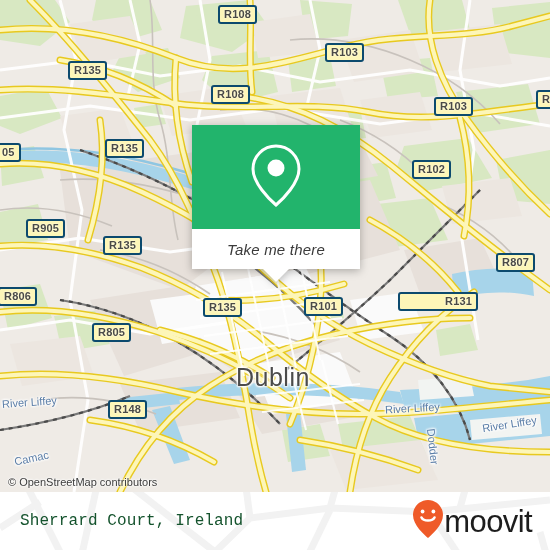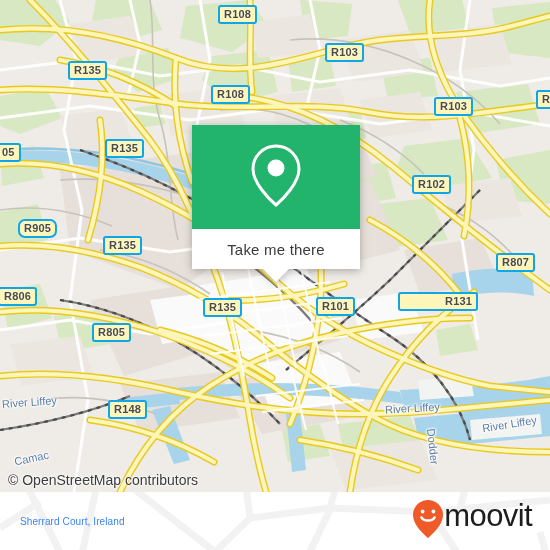--- a/index.html
+++ b/index.html
@@ -14,21 +14,21 @@
   #map{
     position:absolute;left:0;top:0;width:550px;height:492px;
     background:#efebe6;overflow:hidden;
   }
   .layer{position:absolute;left:0;top:0;width:550px;height:492px;}
 
   
   .shield{
     position:absolute;
     background:#ffffff;
-    border:2px solid #0ea5e9;
+    border:2px solid #0c4a6e;
     border-radius:3px;
     color:#4a4a46;
     font-size:11px;
     font-weight:700;
     letter-spacing:.2px;
     padding:1px 4px 2px 4px;
     line-height:12px;
     white-space:nowrap;
     box-sizing:border-box;
     text-shadow:0 0 2px #fff;
@@ -41,31 +41,32 @@
   }
   .waterlbl{
     position:absolute;white-space:nowrap;
     color:#5b7ea8;font-size:11px;
     text-shadow:1px 1px 2px #fff, -1px -1px 2px #fff, 1px -1px 2px #fff, -1px 1px 2px #fff;
   }
 
   
   #attrib{
     position:absolute;left:8px;bottom:4px;
-    font-size:14px;color:#3c3c3c;
+    font-size:11px;color:#3c3c3c;
     text-shadow:0 0 3px #fff,0 0 3px #fff,0 0 2px #fff;
     white-space:nowrap;
     z-index:40;
   }
 
   
   #popup{
     position:absolute;left:192px;top:125px;width:168px;
     z-index:60;
     filter:drop-shadow(0 2px 4px rgba(0,0,0,.28));
+    font-style:italic;
   }
   #popup-top{
     height:104px;background:#22b46c;
     display:flex;align-items:center;justify-content:center;
   }
   #popup-bottom{
     height:40px;background:#ffffff;
     display:flex;align-items:center;justify-content:center;
     position:relative;
   }
@@ -81,25 +82,25 @@
   }
 
   
   #footer{
     position:absolute;left:0;top:492px;width:550px;height:58px;
     background:#ffffff;overflow:hidden;
   }
   #footer-watermark{position:absolute;left:0;top:-20px;width:550px;height:100px;opacity:1;}
   #footer-title{
     position:absolute;left:20px;top:50%;transform:translateY(-50%);
-    font-size:10px;color:#3b82f6;letter-spacing:.1px;white-space:nowrap;
+    font-size:16px;color:#14532d;letter-spacing:.1px;white-space:nowrap;font-family:Liberation Mono, monospace;
   }
   #brand{
     position:absolute;right:18px;top:50%;transform:translateY(-50%);
-    display:flex;align-items:flex-start;gap:1px;
+    display:flex;align-items:center;gap:1px;
   }
   #brand-word{
     font-size:31px;color:#1d1d1d;font-weight:400;letter-spacing:-.6px;
     line-height:31px;
   }
 </style>
 </head>
 <body>
 
 <div id="root">
@@ -297,38 +298,39 @@
 
     <div class="layer">
       <div class="shield yellowfill" style="left:218px;top:5px;">R108</div>
       <div class="shield yellowfill" style="left:325px;top:43px;">R103</div>
       <div class="shield yellowfill" style="left:68px;top:61px;">R135</div>
       <div class="shield yellowfill" style="left:211px;top:85px;">R108</div>
       <div class="shield yellowfill" style="left:434px;top:97px;">R103</div>
       <div class="shield yellowfill" style="left:536px;top:90px;">R1</div>
       <div class="shield yellowfill" style="left:105px;top:139px;">R135</div>
       <div class="shield yellowfill" style="left:-4px;top:143px;">05</div>
-      <div class="shield yellowfill" style="left:412px;top:175px;">R102</div>
-      <div class="shield yellowfill" style="left:18px;top:219px;border-radius:7px;">R905</div>
+      <div class="shield yellowfill" style="left:412px;top:160px;">R102</div>
+      <div class="shield yellowfill" style="left:26px;top:219px;">R905</div>
       <div class="shield yellowfill" style="left:103px;top:236px;">R135</div>
       <div class="shield yellowfill" style="left:496px;top:253px;">R807</div>
       <div class="shield yellowfill" style="left:-2px;top:287px;">R806</div>
       <div class="shield yellowfill" style="left:203px;top:298px;">R135</div>
-      <div class="shield yellowfill" style="left:316px;top:297px;">R101</div>
+      <div class="shield yellowfill" style="left:304px;top:297px;">R101</div>
       <div class="shield yellowfill" style="left:398px;top:292px;padding-left:45px;">R131</div>
       <div class="shield yellowfill" style="left:92px;top:323px;">R805</div>
       <div class="shield yellowfill" style="left:108px;top:400px;text-align:center;">R148</div>
     </div>
 
     <div class="layer">
       <div class="waterlbl" style="left:2px;top:396px;transform:rotate(-4deg);">River Liffey</div>
       <div class="waterlbl" style="left:14px;top:452px;transform:rotate(-12deg);">Camac</div>
       <div class="waterlbl" style="left:385px;top:402px;transform:rotate(-3deg);">River Liffey</div>
       <div class="waterlbl" style="left:482px;top:418px;transform:rotate(-9deg);">River Liffey</div>
       <div class="waterlbl" style="left:437px;top:428px;transform:rotate(84deg);transform-origin:left top;">Dodder</div>
+      <div class="citylbl" style="left:236px;top:363px;">Dublin</div>
     </div>
 
     <div id="attrib">© OpenStreetMap contributors</div>
 
     <div id="popup">
       <div id="popup-top">
         <span>
           <svg width="54" height="66" viewBox="0 0 54 66" aria-hidden="true">
             <path d="M27,4 C14.3,4 4,14.3 4,27 C4,41 20,57 27,63 C34,57 50,41 50,27 C50,14.3 39.7,4 27,4 Z" fill="none" stroke="#ffffff" stroke-width="3"></path>
             <circle cx="27" cy="26" r="8.5" fill="#ffffff"></circle>

